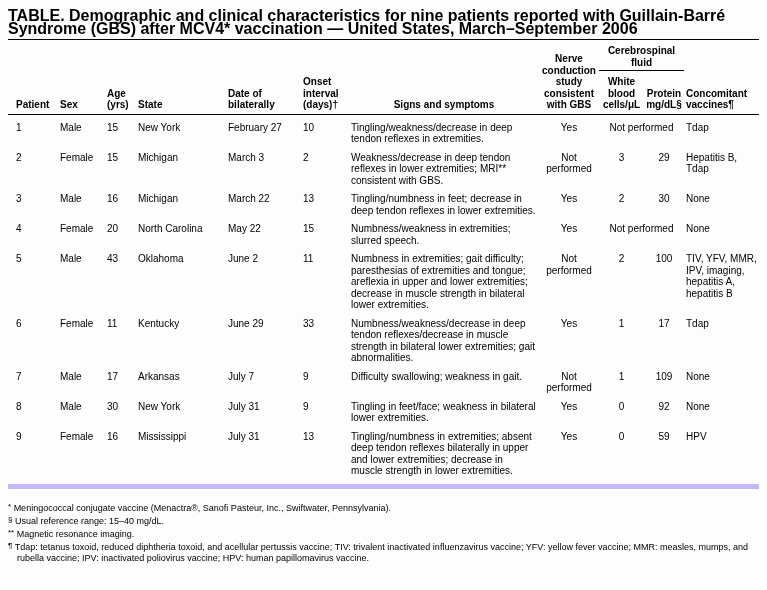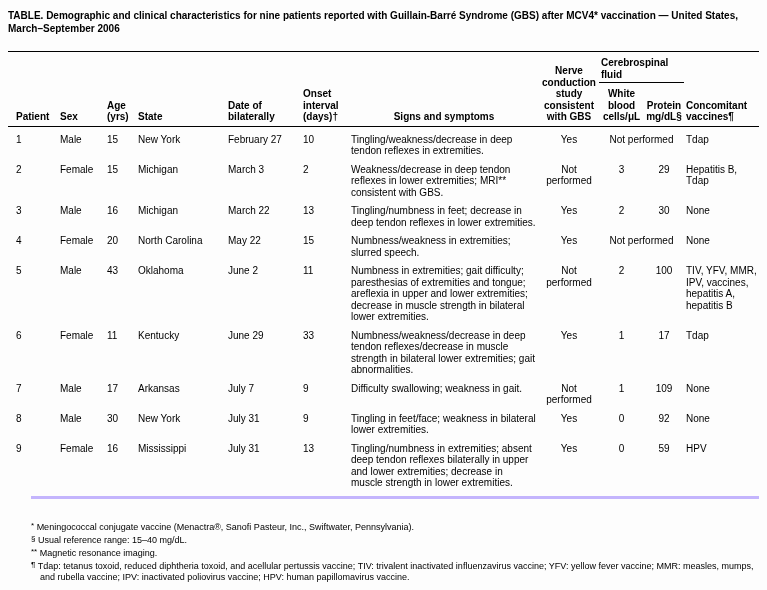--- a/index.html
+++ b/index.html
@@ -8,43 +8,43 @@
     height: 590px;
     overflow: hidden;
     background: #fdfdfd;
     color: #000;
     font-family: "Liberation Sans", sans-serif;
     font-size: 10px;
   }
   .page { padding: 9px 8px 0 8px; }
 
   .table-title {
-    font-size: 10px;
+    font-size: 16px;
     font-weight: bold;
     line-height: 13px;
-    padding-bottom: 16px;
+    padding-bottom: 4px;
     border-bottom: 1px solid #000;
   }
 
   table.gbs {
     width: 751px;
     border-collapse: collapse;
     table-layout: fixed;
   }
   .gbs th {
     font-weight: bold;
     font-size: 10px;
     line-height: 11.5px;
     vertical-align: bottom;
     white-space: pre-line;
     padding: 5px 2px 3px 2px;
     border-bottom: 1px solid #000;
   }
   .gbs th.csf-group {
-    text-align: left;
+    text-align: center;
     padding-bottom: 2px;
   }
   .gbs td {
     font-size: 10px;
     line-height: 11.5px;
     vertical-align: top;
     padding: 0 2px 7px 2px;
   }
   .gbs tbody tr:first-child td { padding-top: 7px; }
 
@@ -58,23 +58,22 @@
   .gbs td.c5 { text-align: left; }
   .gbs th.c6 { text-align: center; }
   .gbs td.c6 { text-align: left; }
   .gbs th.c7, .gbs td.c7,
   .gbs th.c8, .gbs td.c8,
   .gbs th.c9, .gbs td.c9 { text-align: center; }
   .gbs td.csf-span { text-align: center; }
   .gbs th.c10, .gbs td.c10 { text-align: left; margin-left: 32px; }
 
   .footnotes {
-    border-top: 3px solid #c4b5fd;
-    padding-top: 21px;
-    margin-left: 23px;
+    border-top: 5px solid #c4b5fd;
+    padding-top: 12px;
   }
   .footnote {
     font-size: 9px;
     line-height: 11px;
     margin: 0;
     padding-left: 9px;
     text-indent: -9px;
   }
   .fn-marker {
     font-size: 8px;
@@ -188,21 +187,21 @@
           <td class="c0">5</td>
           <td class="c1">Male</td>
           <td class="c2">43</td>
           <td class="c3">Oklahoma</td>
           <td class="c4">June 2</td>
           <td class="c5">11</td>
           <td class="c6">Numbness in extremities; gait difficulty; paresthesias of extremities and tongue; areflexia in upper and lower extremities; decrease in muscle strength in bilateral lower extremities.</td>
           <td class="c7">Not performed</td>
           <td class="c8">2</td>
           <td class="c9">100</td>
-          <td class="c10">TIV, YFV, MMR, IPV, vaccines, hepatitis A, hepatitis B</td>
+          <td class="c10">TIV, YFV, MMR, IPV, imaging, hepatitis A, hepatitis B</td>
         </tr>
         <tr>
           <td class="c0">6</td>
           <td class="c1">Female</td>
           <td class="c2">11</td>
           <td class="c3">Kentucky</td>
           <td class="c4">June 29</td>
           <td class="c5">33</td>
           <td class="c6">Numbness/weakness/decrease in deep tendon reflexes/decrease in muscle strength in bilateral lower extremities; gait abnormalities.</td>
           <td class="c7">Yes</td>

